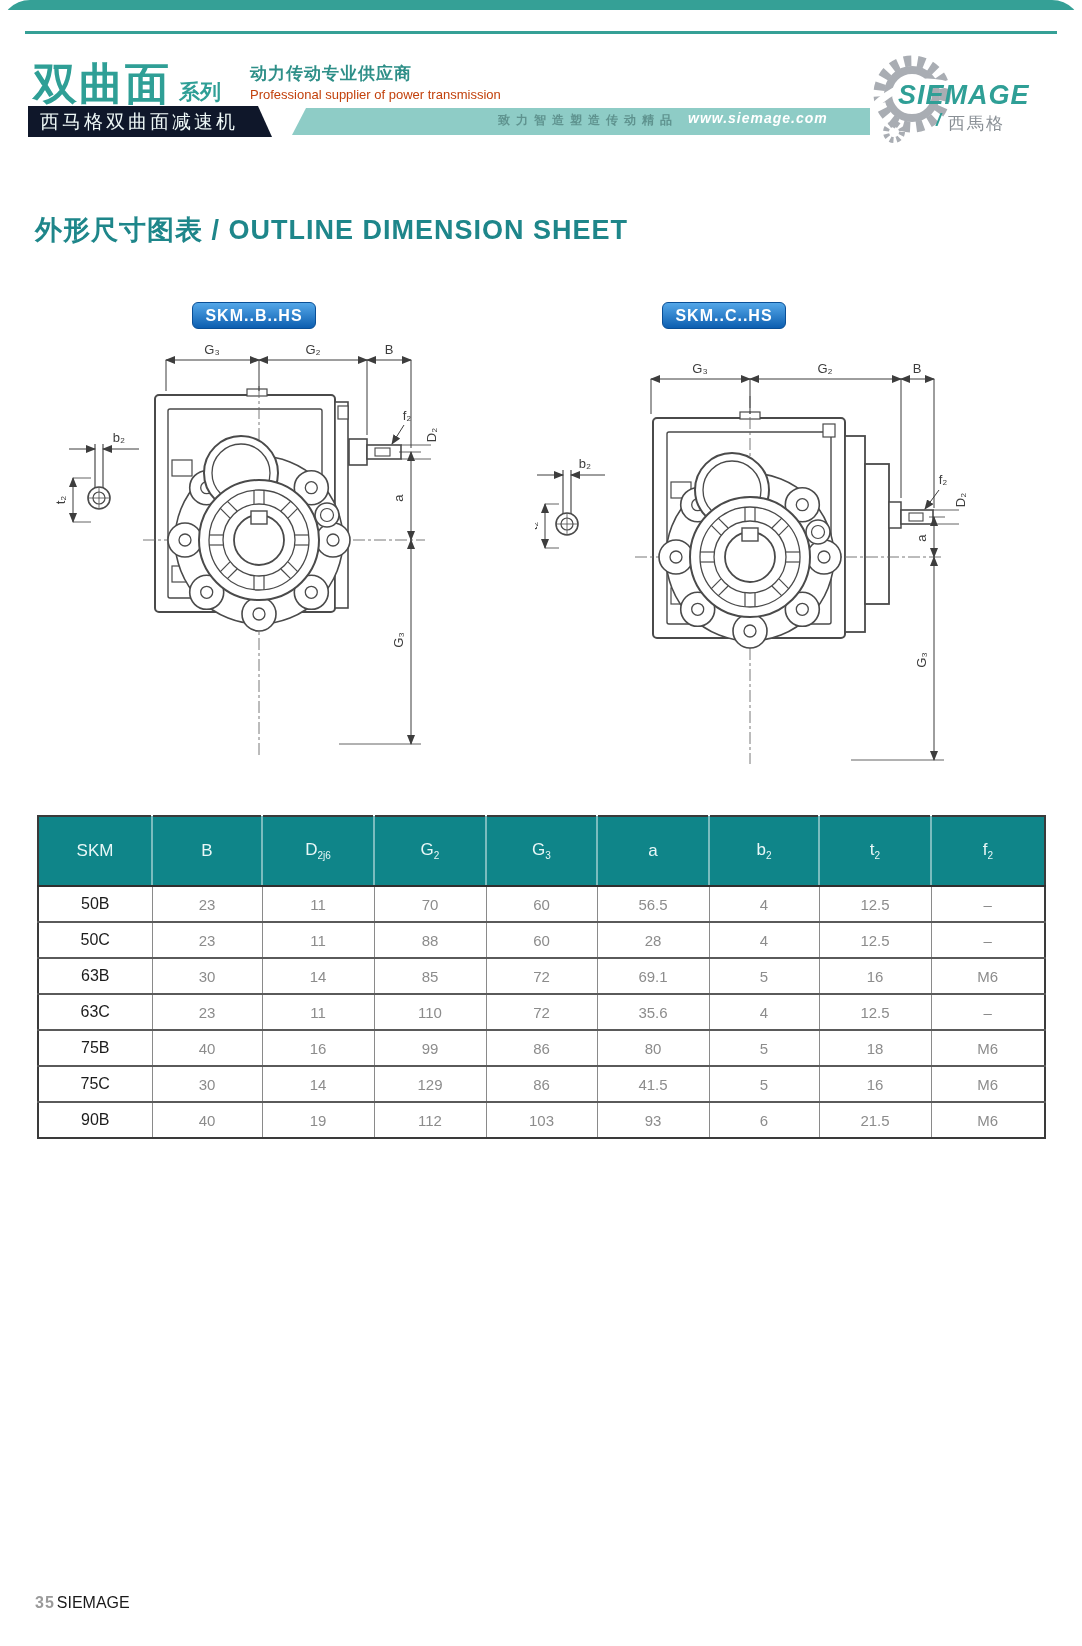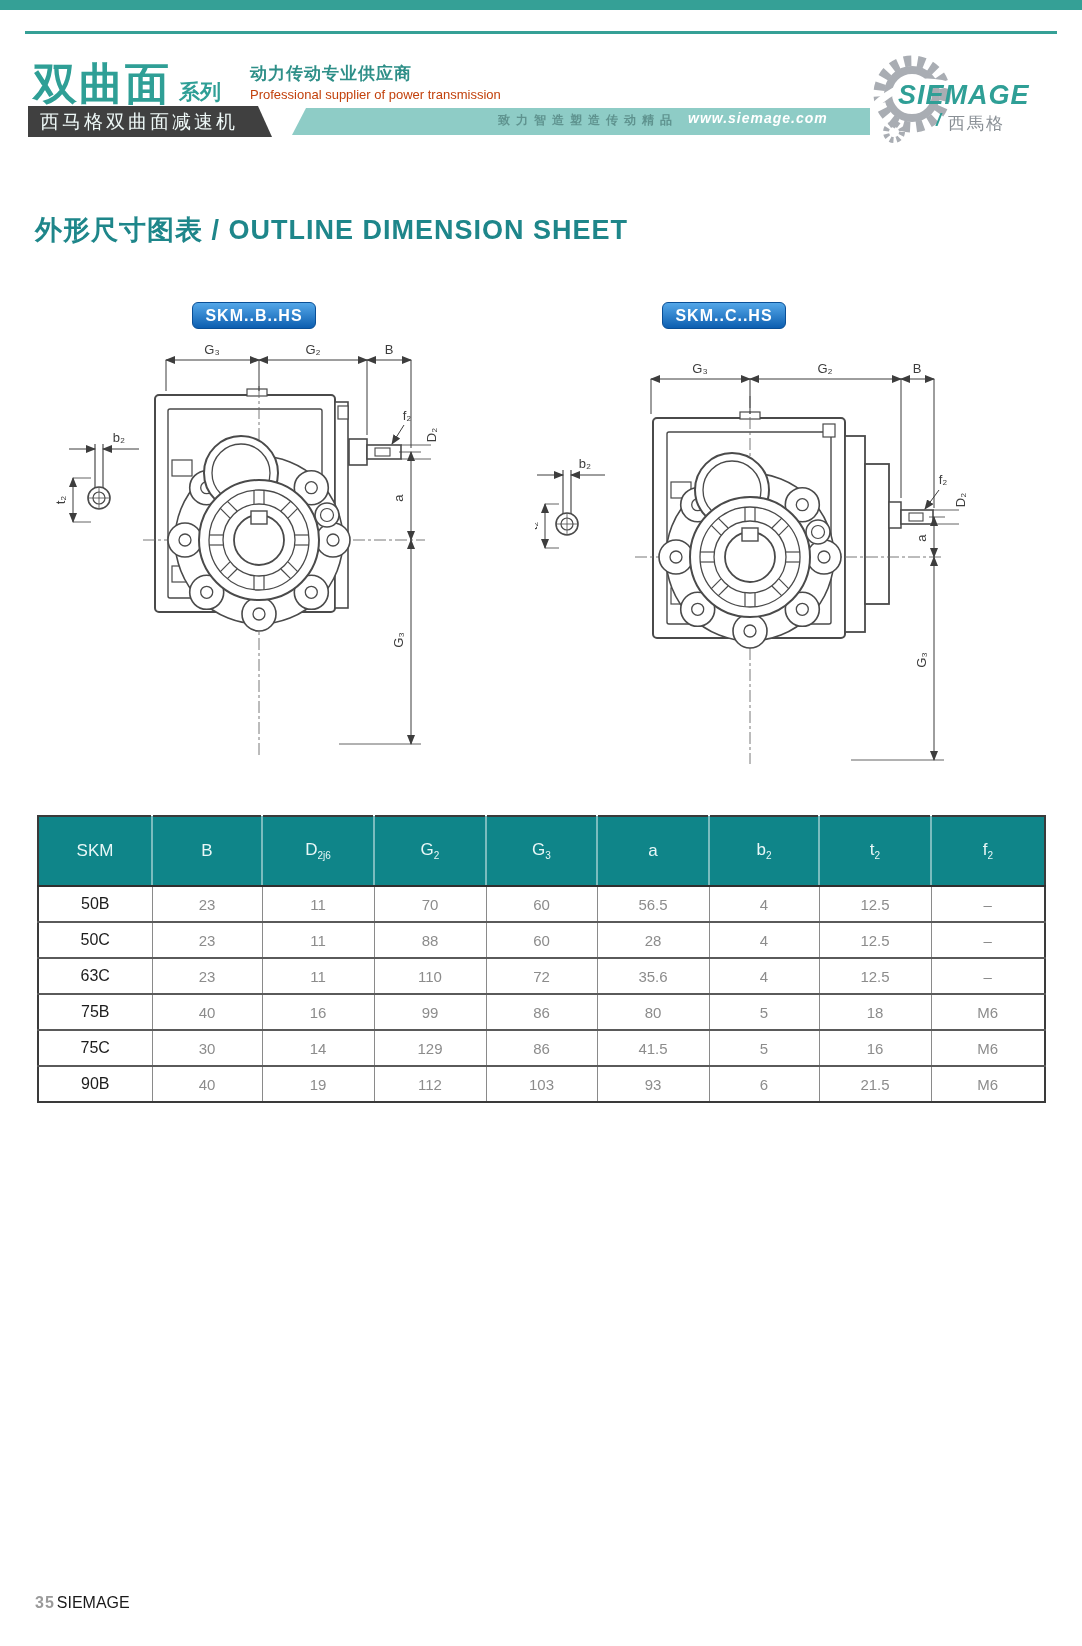--- a/index.html
+++ b/index.html
@@ -1,25 +1,25 @@
 <!DOCTYPE html>
 <html><head>
 <meta charset="utf-8">
 <style>
   html,body{margin:0;padding:0;background:#ffffff;}
   body{font-family:"Liberation Sans", sans-serif;}
-  .page{position:relative;width:1082px;height:1646px;background:#fff;overflow:hidden;}
+  .page{position:relative;width:1082px;height:1646px;background:#fff;overflow:hidden;border-radius:30px;}
 
   
   .topbar{position:absolute;left:0;top:0;width:1082px;height:10px;background:#35a096;}
   .toprule{position:absolute;left:25px;top:31px;width:1032px;height:3px;background:#35a096;}
   .series-wrap{position:absolute;left:33px;top:55px;display:flex;align-items:baseline;color:#2f9f96;}
   .series-title{font-size:44px;font-weight:bold;letter-spacing:2px;}
   .series-suffix{font-size:21px;font-weight:bold;margin-left:8px;}
-  .banner{position:absolute;left:28px;top:106px;width:244px;height:31px;background:#404040;
+  .banner{position:absolute;left:28px;top:106px;width:244px;height:31px;background:#0f172a;
           clip-path:polygon(0 0,230px 0,244px 100%,0 100%);}
   .banner span{display:block;color:#eef8f7;font-size:19px;line-height:31px;padding-left:12px;letter-spacing:3px;}
   .strip{position:absolute;left:292px;top:108px;width:578px;height:27px;background:#8eccc6;
          clip-path:polygon(14px 0,100% 0,100% 100%,0 100%);}
   .strip-text{position:absolute;left:498px;top:112px;font-size:12px;font-weight:bold;color:#5f938f;letter-spacing:6px;}
   .website{position:absolute;left:688px;top:110px;font-size:14px;font-weight:bold;font-style:italic;color:#ffffff;letter-spacing:1px;}
   .slogan-cn{position:absolute;left:250px;top:62px;font-size:17px;font-weight:bold;color:#2e8f88;letter-spacing:1px;}
   .slogan-en{position:absolute;left:250px;top:87px;font-size:13px;color:#c2410c;}
   .logo{position:absolute;left:836px;top:48px;width:220px;height:100px;}
   .logo-gear{position:absolute;left:28px;top:0px;}
@@ -315,20 +315,31 @@
           <td>23</td>
           <td>11</td>
           <td>88</td>
           <td>60</td>
           <td>28</td>
           <td>4</td>
           <td>12.5</td>
           <td>–</td>
         </tr>
         <tr>
+          <td class="model">63B</td>
+          <td>30</td>
+          <td>14</td>
+          <td>85</td>
+          <td>72</td>
+          <td>69.1</td>
+          <td>5</td>
+          <td>16</td>
+          <td>M6</td>
+        </tr>
+        <tr>
           <td class="model">63C</td>
           <td>23</td>
           <td>11</td>
           <td>110</td>
           <td>72</td>
           <td>35.6</td>
           <td>4</td>
           <td>12.5</td>
           <td>–</td>
         </tr>

